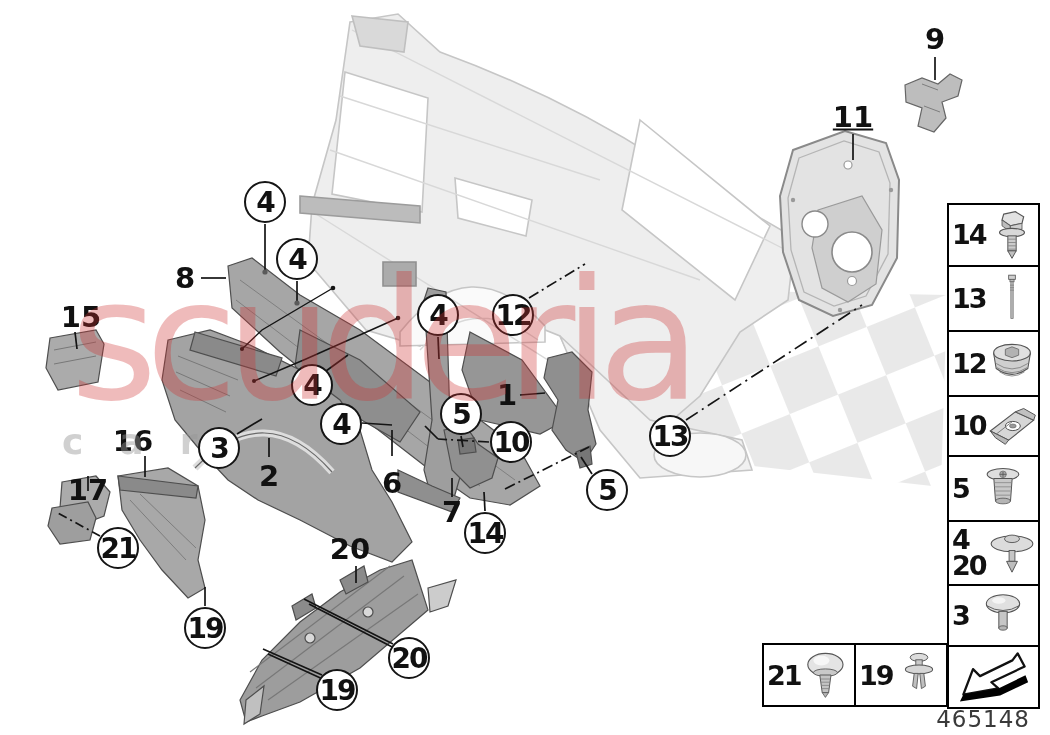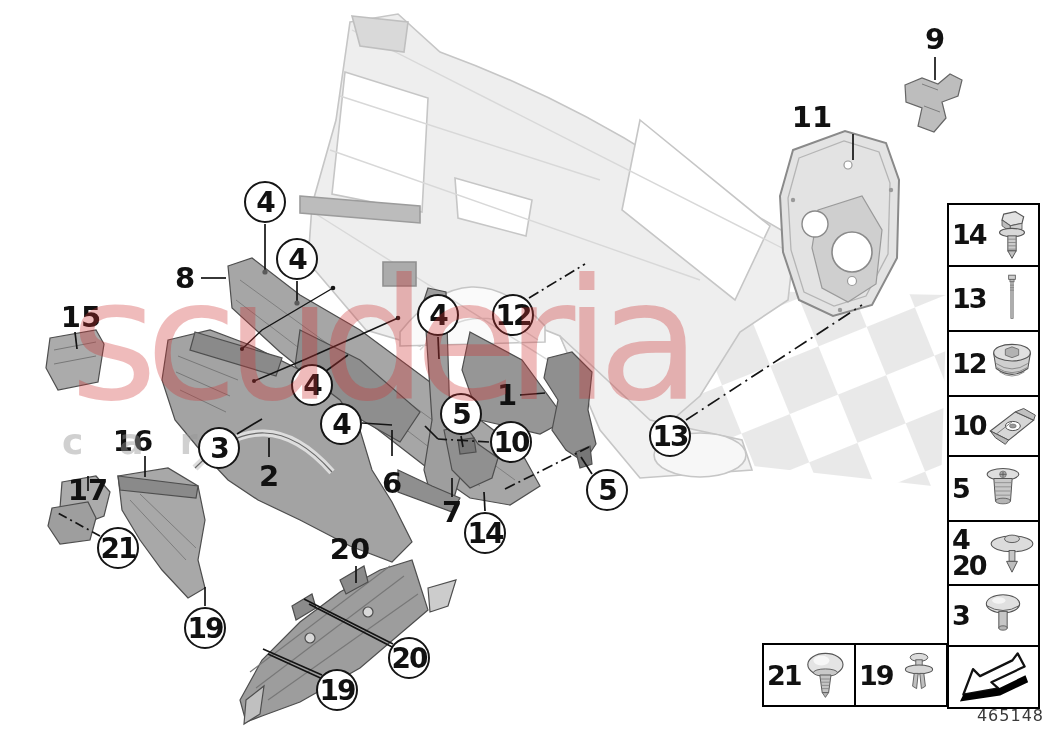--- a/index.html
+++ b/index.html
@@ -28,21 +28,21 @@
   .prow:first-child{border-top:none;}
   .prow .nums{display:flex;flex-direction:column;align-items:flex-start;padding-left:3px;
           font-weight:bold;font-size:27px;color:#111;line-height:.95;letter-spacing:-2px;}
   .prow .icn{flex:1;display:flex;align-items:center;justify-content:center;}
   .ftable{position:absolute;left:762px;top:643px;width:186px;height:64px;border:2px solid #000;
           box-sizing:border-box;display:flex;background:#fff;z-index:45;}
   .fcell{flex:1;display:flex;align-items:center;border-left:2px solid #000;box-sizing:border-box;cursor:pointer;}
   .fcell:first-child{border-left:none;}
   .fcell .nums{padding-left:3px;font-weight:bold;font-size:27px;color:#111;letter-spacing:-2px;}
   .fcell .icn{flex:1;display:flex;align-items:center;justify-content:center;}
-  .docnum{position:absolute;right:6px;top:706px;font-size:16px;color:#3a3a3a;z-index:45;letter-spacing:1px;}
+  .docnum{position:absolute;right:20px;top:706px;font-size:23px;color:#3a3a3a;z-index:45;letter-spacing:1px;}
 </style>
 </head>
 <body>
 
 <div class="stage">
 
   <svg width="0" height="0" style="position:absolute" aria-hidden="true">
     <defs>
       <symbol id="i-hex-flange-screw" viewBox="0 0 60 60">
         <polygon points="20,5 34,2 44,8 42,16 28,19 18,12" fill="#e2e2e2" stroke="#555" stroke-width="1.4"></polygon>
@@ -272,21 +272,21 @@
       <div class="callout" style="left: 485px; top: 533px;">14</div>
       <div class="plainlabel" style="left: 185px; top: 278px;">8</div>
       <div class="plainlabel" style="left: 81px; top: 317px;">15</div>
       <div class="plainlabel" style="left: 133px; top: 441px;">16</div>
       <div class="plainlabel" style="left: 88px; top: 462px; margin-top: 28px;">17</div>
       <div class="plainlabel" style="left: 269px; top: 476px;">2</div>
       <div class="plainlabel" style="left: 392px; top: 483px;">6</div>
       <div class="plainlabel" style="left: 452px; top: 512px;">7</div>
       <div class="plainlabel" style="left: 507px; top: 395px;">1</div>
       <div class="plainlabel" style="left: 935px; top: 39px;">9</div>
-      <div class="plainlabel" style="left: 812px; top: 117px;">11</div>
+      <div class="plainlabel" style="left: 853px; top: 117px; text-decoration: underline;">11</div>
       <div class="plainlabel" style="left: 350px; top: 549px;">20</div>
     </div>
 
   <div class="wm-red">scuderia</div>
   <div class="wm-gray g1">car</div>
 
   <div class="ptable" id="ptable">
       <div class="prow" style="height: 60px;">
         <div class="nums">
           <span>14</span>

